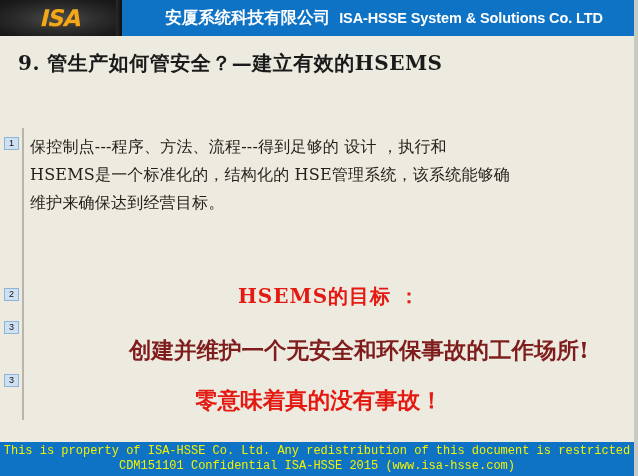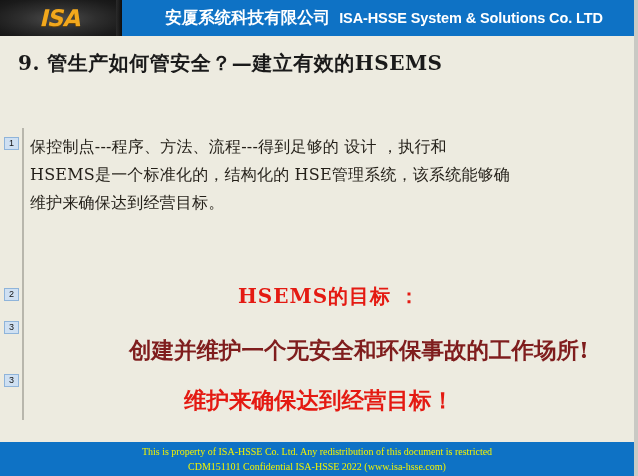--- a/index.html
+++ b/index.html
@@ -193,22 +193,22 @@
     height: 34px;
     background: #0E72C5;
     display: flex;
     flex-direction: column;
     align-items: center;
     justify-content: center;
     box-sizing: border-box;
   }
   .footer-line {
     color: #F3F300;
-    font-family: Liberation Serif, serif;
-    font-size: 10px;
+    font-family: Liberation Mono, monospace;
+    font-size: 12px;
     line-height: 15px;
     white-space: nowrap;
     text-align: center;
   }
 </style>
 </head>
 <body>
 
 <div class="slide">
 
@@ -232,20 +232,20 @@
   <div class="anim-marker" style="left:4px; top:374px;">3</div>
 
   <div class="body-block">
     <div class="body-line">保控制点---程序、方法、流程---得到足够的 设计 ，执行和</div>
     <div class="body-line">HSEMS是一个标准化的，结构化的 HSE管理系统，该系统能够确</div>
     <div class="body-line">维护来确保达到经营目标。</div>
   </div>
 
   <div class="red-heading">HSEMS的目标 ：</div>
   <div class="red-line-1">创建并维护一个无安全和环保事故的工作场所!</div>
-  <div class="red-line-2">维护来确保达到经营目标！</div>
+  <div class="red-line-2">零意味着真的没有事故！</div>
 
   <div class="footer">
     <div class="footer-line">This is property of ISA-HSSE Co. Ltd. Any redistribution of this document is restricted</div>
-    <div class="footer-line">CDM151101 Confidential   ISA-HSSE 2022  (www.isa-hsse.com)</div>
+    <div class="footer-line">CDM151101 Confidential   ISA-HSSE 2015  (www.isa-hsse.com)</div>
   </div>
 
 </div>
 
 </body></html>

